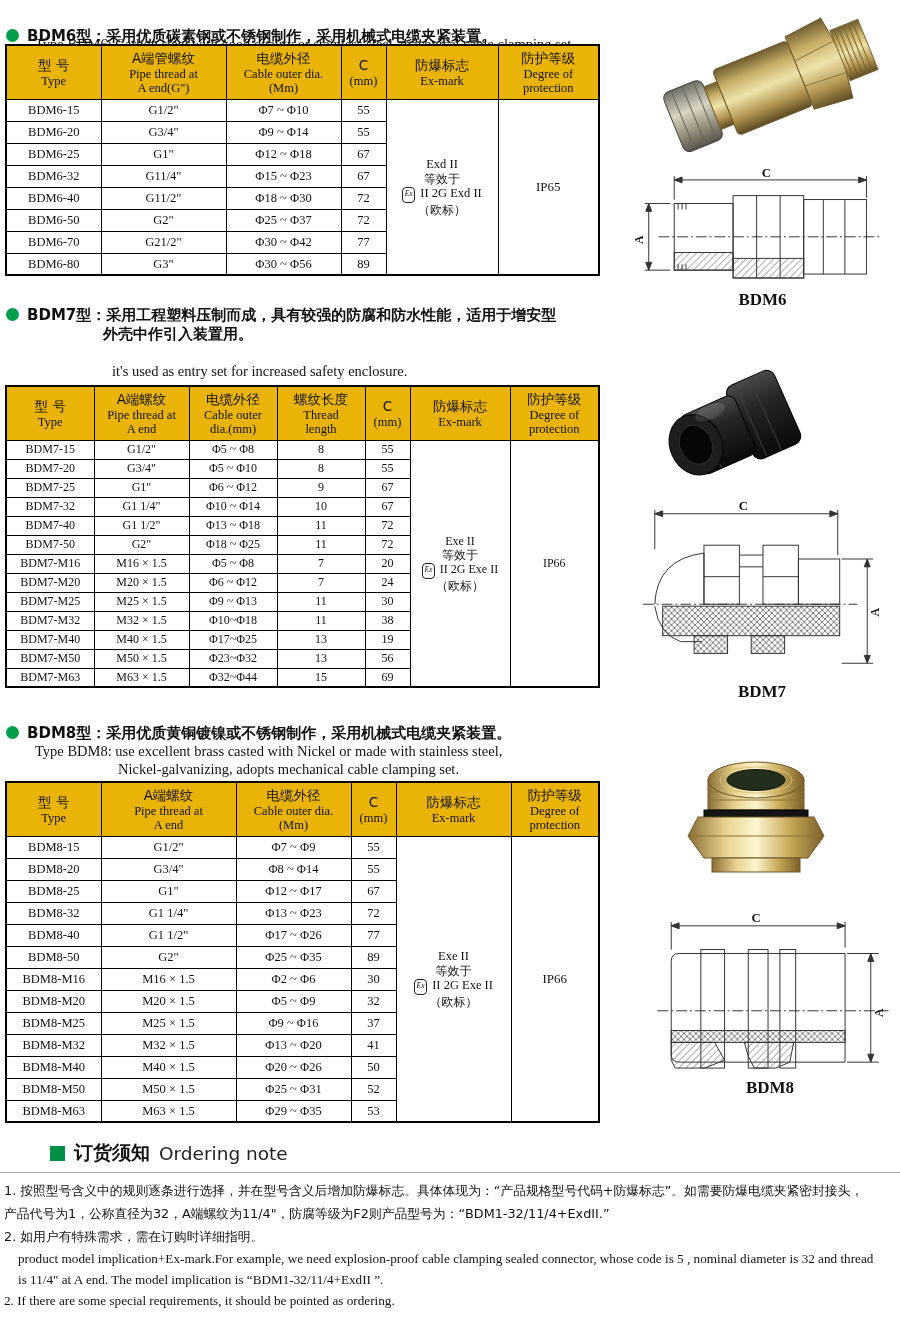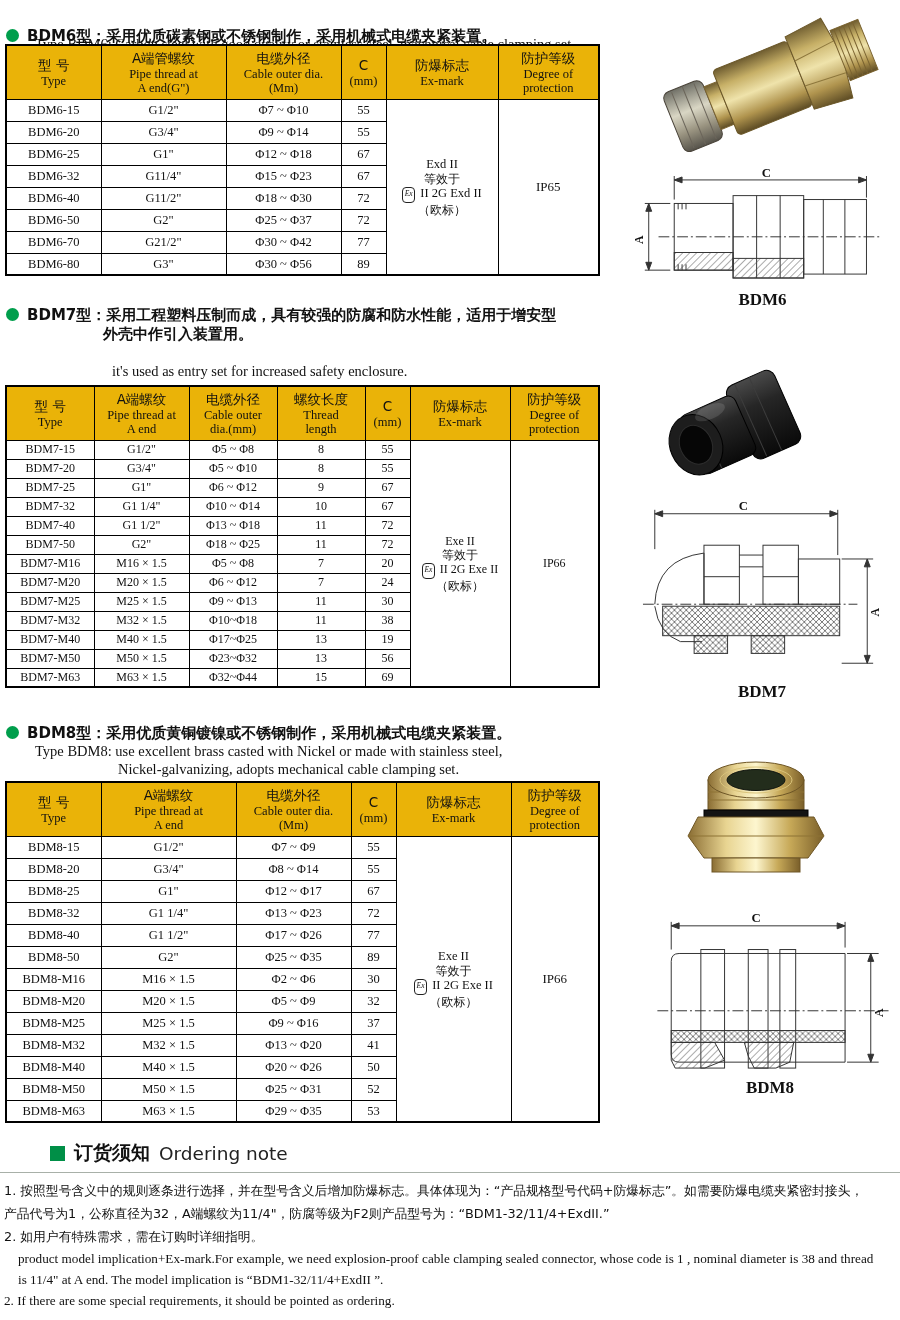--- a/index.html
+++ b/index.html
@@ -650,18 +650,18 @@
   </div>
   <div class="abs rule" style="left:0; top:1172px;"></div>
 
   <div class="abs note-cn" style="left:4px; top:1179px;">
     <div>1. 按照型号含义中的规则逐条进行选择，并在型号含义后增加防爆标志。具体体现为：“产品规格型号代码+防爆标志”。如需要防爆电缆夹紧密封接头，</div>
     <div>产品代号为1，公称直径为32，A端螺纹为11/4"，防腐等级为F2则产品型号为：“BDM1-32/11/4+ExdII.”</div>
     <div>2. 如用户有特殊需求，需在订购时详细指明。</div>
   </div>
 
   <div class="abs note-en" style="left:4px; top:1248px;">
-    <div class="ind">product model implication+Ex-mark.For  example, we need  explosion-proof  cable clamping sealed connector, whose code  is 1 , nominal diameter is 38 and thread</div>
+    <div class="ind">product model implication+Ex-mark.For  example, we need  explosion-proof  cable clamping sealed connector, whose code  is 5 , nominal diameter is 32 and thread</div>
     <div class="ind">is 11/4" at A end. The model implication is “BDM1-32/11/4+ExdII ”.</div>
     <div>2.  If there are some special requirements, it should be pointed as ordering.</div>
   </div>
 
 </div>
 
 </body></html>

